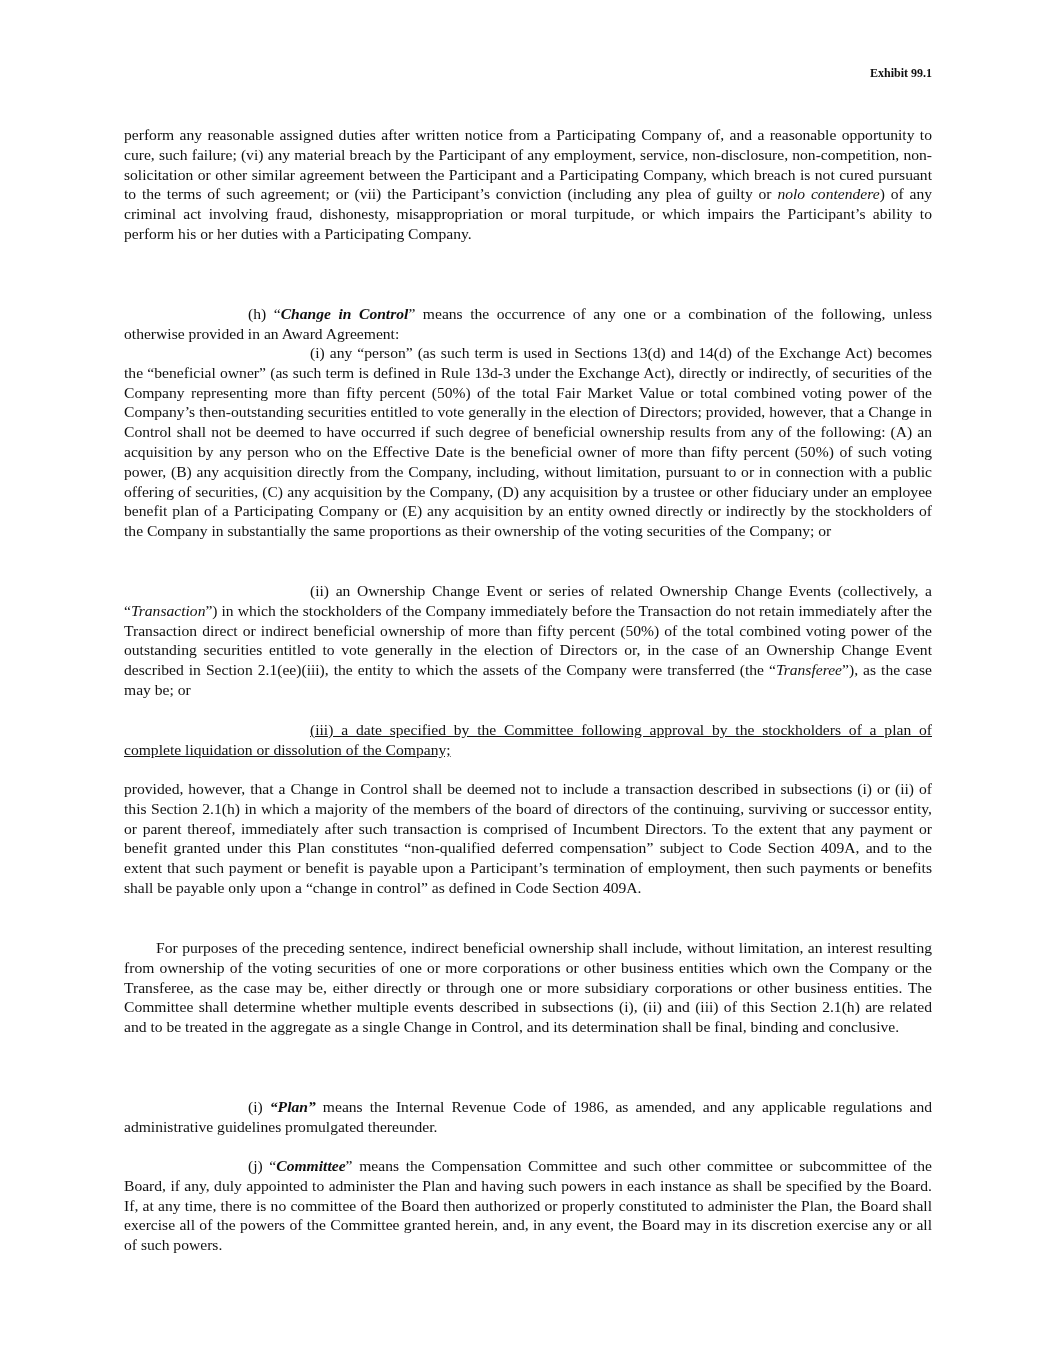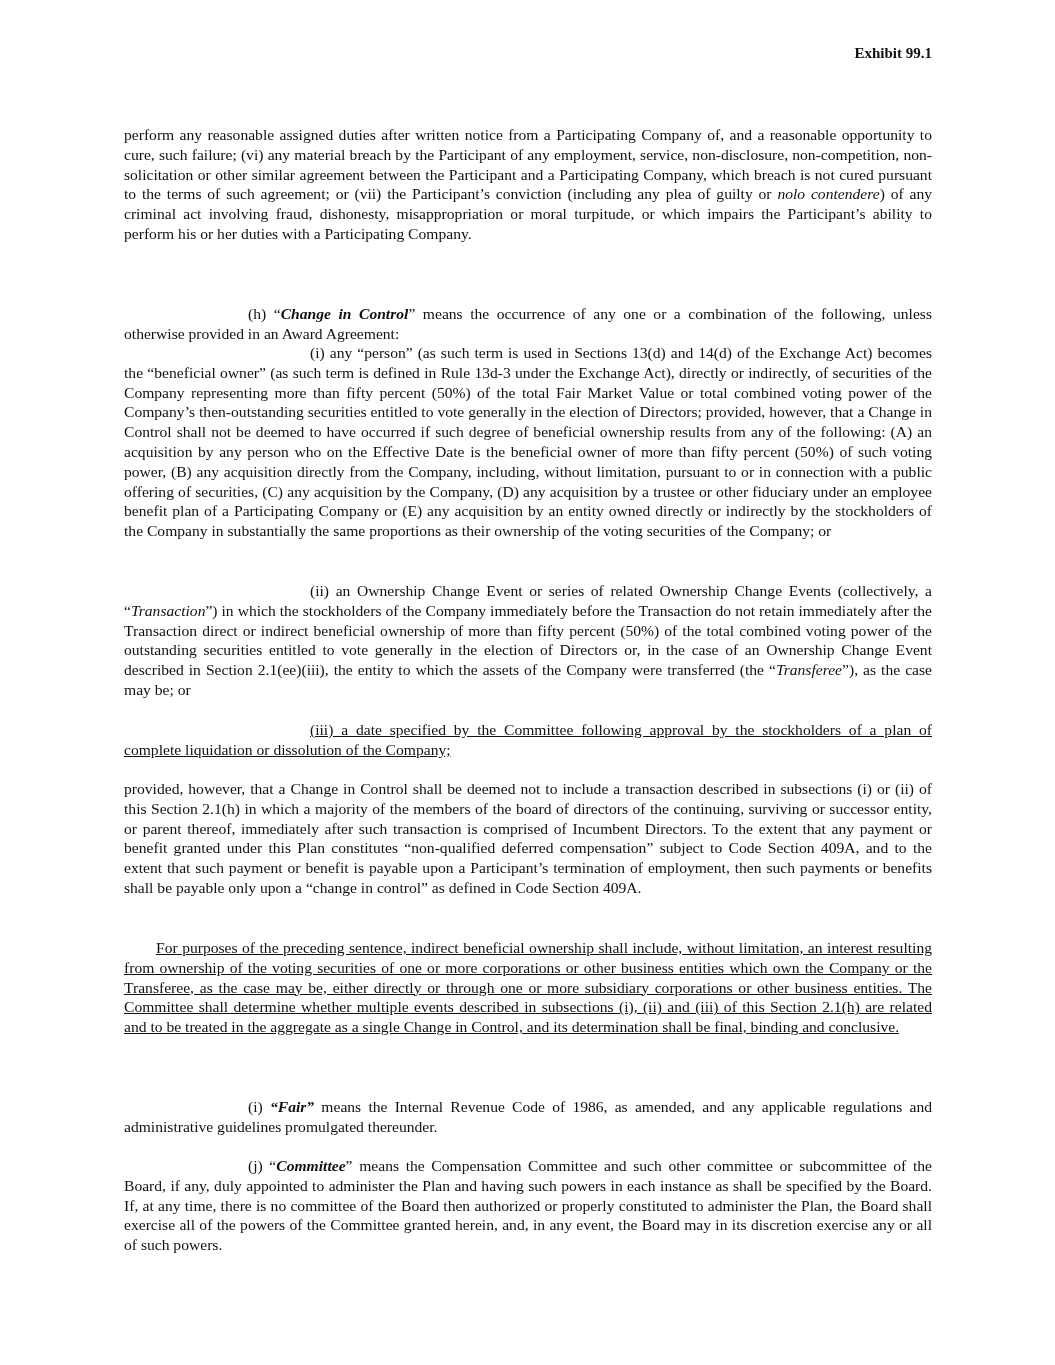--- a/index.html
+++ b/index.html
@@ -3,27 +3,27 @@
   <meta charset="utf-8">
   <style>
     html, body { margin: 0; padding: 0; background: #ffffff; }
     body { width: 1055px; height: 1365px; position: relative; overflow: hidden; }
     .page {
       position: absolute; left: 124px; top: 0; width: 808px;
       font-family: "Liberation Serif", "DejaVu Serif", serif;
       font-size: 15.6px; line-height: 19.8px; color: #111111;
     }
     .exhibit {
-      position: absolute; right: 0; top: 44px;
-      font-weight: bold; font-size: 15px;
+      position: absolute; right: 0; top: 64px;
+      font-weight: bold; font-size: 12px;
     }
     p { margin: 0; text-align: justify; position: absolute; left: 0; width: 808px; }
     .indent1 { text-indent: 124px; margin-top: 20px; }
     .indent2 { text-indent: 186px; }
-    .indent-small { text-indent: 32px; text-decoration: underline; }
+    .indent-small { text-indent: 32px; }
     em { font-style: italic; margin-top: 35px; }
     .bi { font-weight: bold; font-style: italic; }
   </style>
 </head>
 <body>
 
 <div class="page">
   <div class="exhibit">Exhibit 99.1</div>
 
   <p style="top:125px;"><span>perform any reasonable assigned duties after written notice from a Participating Company of, and a reasonable opportunity to cure, such failure; (vi) any material breach by the Participant of any employment, service, non-disclosure, non-competition, non-solicitation or other similar agreement between the Participant and a Participating Company, which breach is not cured pursuant to the terms of such agreement; or (vii) the Participant’s conviction (including any plea of guilty or </span><em>nolo contendere</em><span>) of any criminal act involving fraud, dishonesty, misappropriation or moral turpitude, or which impairs the Participant’s ability to perform his or her duties with a Participating Company.</span></p>
@@ -33,16 +33,16 @@
   <p class="indent2" style="top:343px;">(i) any “person” (as such term is used in Sections 13(d) and 14(d) of the Exchange Act) becomes the “beneficial owner” (as such term is defined in Rule 13d-3 under the Exchange Act), directly or indirectly, of securities of the Company representing more than fifty percent (50%) of the total Fair Market Value or total combined voting power of the Company’s then-outstanding securities entitled to vote generally in the election of Directors; provided, however, that a Change in Control shall not be deemed to have occurred if such degree of beneficial ownership results from any of the following: (A) an acquisition by any person who on the Effective Date is the beneficial owner of more than fifty percent (50%) of such voting power, (B) any acquisition directly from the Company, including, without limitation, pursuant to or in connection with a public offering of securities, (C) any acquisition by the Company, (D) any acquisition by a trustee or other fiduciary under an employee benefit plan of a Participating Company or (E) any acquisition by an entity owned directly or indirectly by the stockholders of the Company in substantially the same proportions as their ownership of the voting securities of the Company; or</p>
 
   <p class="indent2" style="top:581px;"><span>(ii) an Ownership Change Event or series of related Ownership Change Events (collectively, a “</span><em>Transaction</em><span>”) in which the stockholders of the Company immediately before the Transaction do not retain immediately after the Transaction direct or indirect beneficial ownership of more than fifty percent (50%) of the total combined voting power of the outstanding securities entitled to vote generally in the election of Directors or, in the case of an Ownership Change Event described in Section 2.1(ee)(iii), the entity to which the assets of the Company were transferred (the “</span><em>Transferee</em><span>”), as the case may be; or</span></p>
 
   <p class="indent2" style="top:720px;text-decoration:underline;">(iii) a date specified by the Committee following approval by the stockholders of a plan of complete liquidation or dissolution of the Company;</p>
 
   <p style="top:779px;">provided, however, that a Change in Control shall be deemed not to include a transaction described in subsections (i) or (ii) of this Section 2.1(h) in which a majority of the members of the board of directors of the continuing, surviving or successor entity, or parent thereof, immediately after such transaction is comprised of Incumbent Directors.  To the extent that any payment or benefit granted under this Plan constitutes “non-qualified deferred compensation” subject to Code Section 409A, and to the extent that such payment or benefit is payable upon a Participant’s termination of employment, then such payments or benefits shall be payable only upon a “change in control” as defined in Code Section 409A.</p>
 
   <p class="indent-small" style="top:938px;">For purposes of the preceding sentence, indirect beneficial ownership shall include, without limitation, an interest resulting from ownership of the voting securities of one or more corporations or other business entities which own the Company or the Transferee, as the case may be, either directly or through one or more subsidiary corporations or other business entities. The Committee shall determine whether multiple events described in subsections (i), (ii) and (iii) of this Section 2.1(h) are related and to be treated in the aggregate as a single Change in Control, and its determination shall be final, binding and conclusive.</p>
 
-  <p class="indent1" style="top:1077px;"><span>(i) </span><span class="bi">“Fair”</span><span> means the Internal Revenue Code of 1986, as amended, and any applicable regulations and administrative guidelines promulgated thereunder.</span></p>
+  <p class="indent1" style="top:1077px;"><span>(i) </span><span class="bi">“Plan”</span><span> means the Internal Revenue Code of 1986, as amended, and any applicable regulations and administrative guidelines promulgated thereunder.</span></p>
 
   <p class="indent1" style="top:1136px;"><span>(j) “</span><span class="bi">Committee</span><span>” means the Compensation Committee and such other committee or subcommittee of the Board, if any, duly appointed to administer the Plan and having such powers in each instance as shall be specified by the Board. If, at any time, there is no committee of the Board then authorized or properly constituted to administer the Plan, the Board shall exercise all of the powers of the Committee granted herein, and, in any event, the Board may in its discretion exercise any or all of such powers.</span></p>
 </div>
 
 </body></html>

